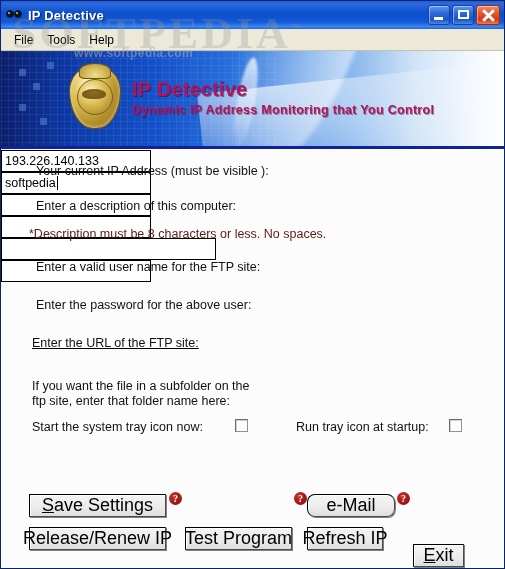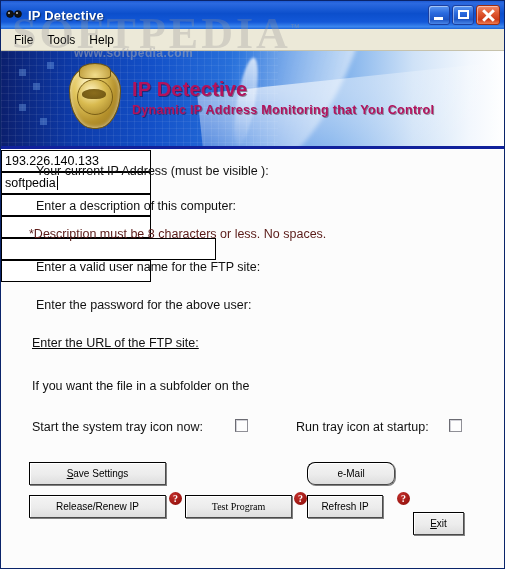--- a/index.html
+++ b/index.html
@@ -310,27 +310,28 @@
   
   .btn {
     box-sizing: border-box;
     height: 23px;
     background: linear-gradient(to bottom, #f4f4f4 0%, #ececec 55%, #dedede 100%);
     border: 1px solid #000000;
     border-right-color: #4a4a4a;
     border-bottom-color: #4a4a4a;
     box-shadow: inset 1px 1px 0 #ffffff, 1px 1px 0 #808080;
     font-family: "Liberation Sans", sans-serif;
-    font-size: 10px;
+    font-size: 18px;
     color: #000;
     display: flex;
     align-items: center;
     justify-content: center;
     cursor: default;
     white-space: nowrap;
+    margin-top: 32px;
   }
   .btn u { text-decoration: underline; }
   .help-ic {
     width: 13px; height: 13px;
     border-radius: 50%;
     background: radial-gradient(circle at 35% 30%, #c2302c, #9b1511 70%, #7a0d0a 100%);
     color: #fff;
     font-size: 10px;
     font-weight: bold;
     display: flex;
@@ -438,20 +439,21 @@
       <div class="row" style="left:31px; top:186px;text-decoration:underline;">
         <span class="lbl">Enter the URL of the FTP site:</span>
       </div>
       <div class="tbox" style="left:248px; top:180px; width:215px;" placeholder="">
         <span></span>
       </div>
 
       <div class="row" style="left:31px; top:213px;margin-top:16px;">
         <div class="lbl-2line">
           <div>If you want the file in a subfolder on the</div>
+          <div>ftp site, enter that folder name here:</div>
         </div>
       </div>
       <div class="tbox" style="left:313px; top:224px; width:150px;" placeholder="">
         <span></span>
       </div>
 
       <div class="row" style="left:31px; top:270px;">
         <span class="lbl">Start the system tray icon now:</span>
       </div>
       <div class="cbox" style="position:absolute; left:234px; top:269px;"></div>
@@ -466,21 +468,21 @@
       </div>
       <div class="btn" style="position:absolute; left:306px; top:312px; width:88px;border-radius:8px;">
         <span>e-Mail</span>
       </div>
 
       <div class="btn" style="position:absolute; left:28px; top:345px; width:137px;">
         <span>Release/Renew IP</span>
       </div>
       <div class="help-ic" style="position:absolute; left:168px; top:342px;">?</div>
 
-      <div class="btn" style="position:absolute; left:184px; top:345px; width:107px;font-family:Liberation Serif, serif;">
+      <div class="btn" style="position:absolute; left:184px; top:345px; width:107px;">
         <span>Test Program</span>
       </div>
       <div class="help-ic" style="position:absolute; left:293px; top:342px;">?</div>
 
       <div class="btn" style="position:absolute; left:306px; top:345px; width:76px;">
         <span>Refresh IP</span>
       </div>
       <div class="help-ic" style="position:absolute; left:396px; top:342px;">?</div>
 
       <div class="btn" style="position:absolute; left:412px; top:362px; width:51px;">

